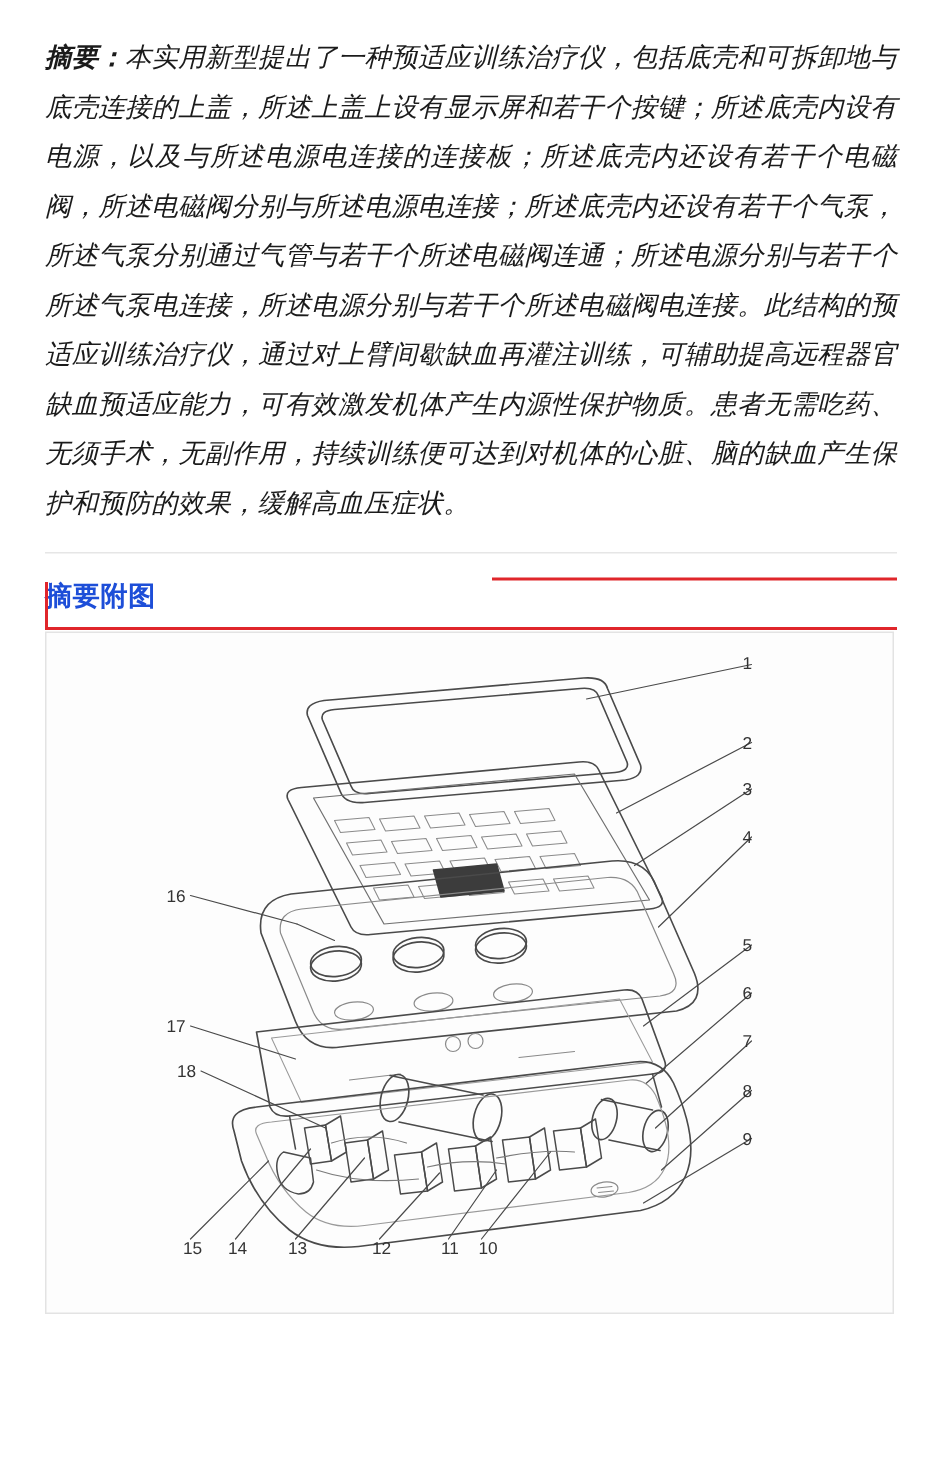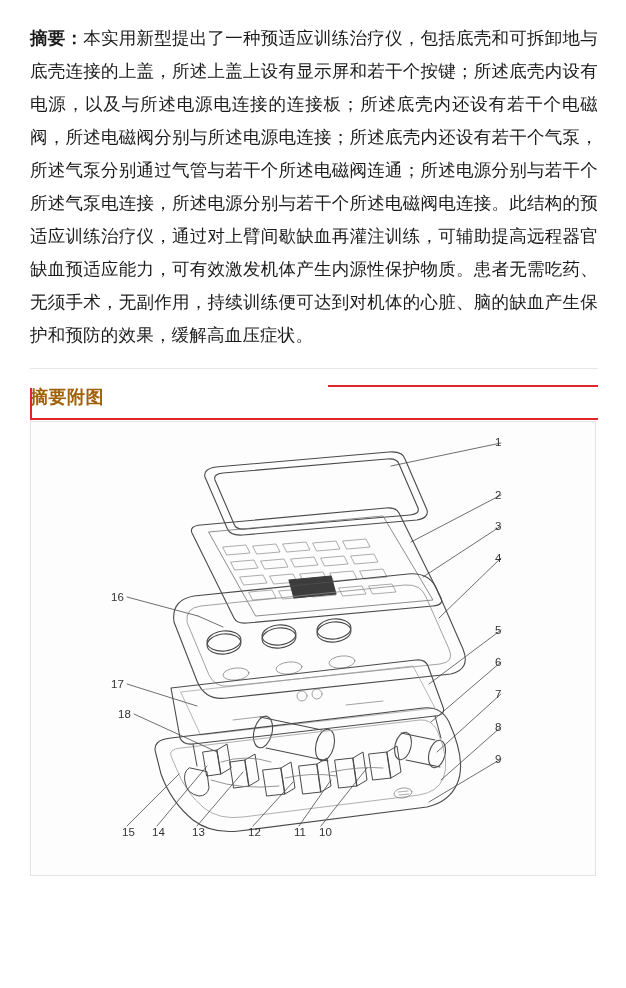--- a/index.html
+++ b/index.html
@@ -21,20 +21,21 @@
     background: #ffffff;
     box-sizing: border-box;
     padding: 22px 28px 0 30px;
   }
   .abstract {
     font-size: 17.5px;
     line-height: 33px;
     text-align: justify;
     color: #1b1b1b;
     letter-spacing: 0.2px;
+    font-style: italic;
   }
   .abstract .label {
     font-weight: bold;
   }
   
   .red-line {
     position: absolute;
     height: 1.6px;
     background: #e0262b;
   }
@@ -44,21 +45,21 @@
     background: #e0262b;
   }
   .section-divider {
     margin: 16px 0 0 0;
     height: 1px;
     background: #e6e6e6;
   }
   .subheading {
     font-size: 18px;
     font-weight: bold;
-    color: #a16207;
+    color: #1d4ed8;
     margin: 16px 0 12px 0;
     letter-spacing: 0.5px;
   }
   .figure-box {
     position: relative;
     border: 1px solid #e3e3e3;
     background: #fdfdfd;
     height: 455px;
     width: 566px;
     box-sizing: border-box;

